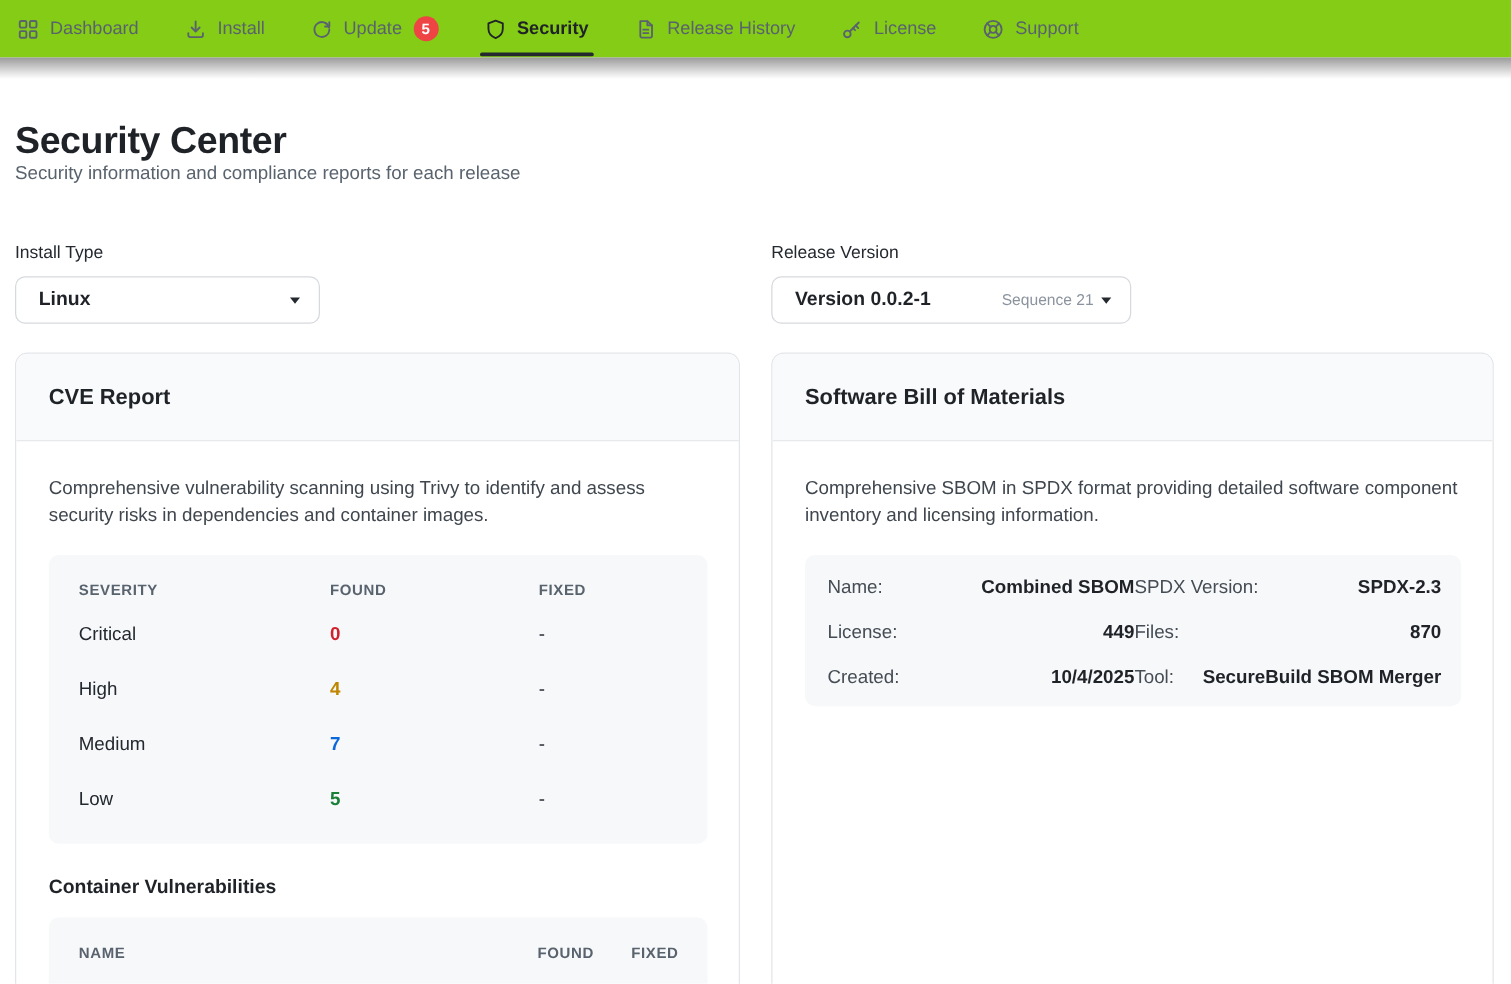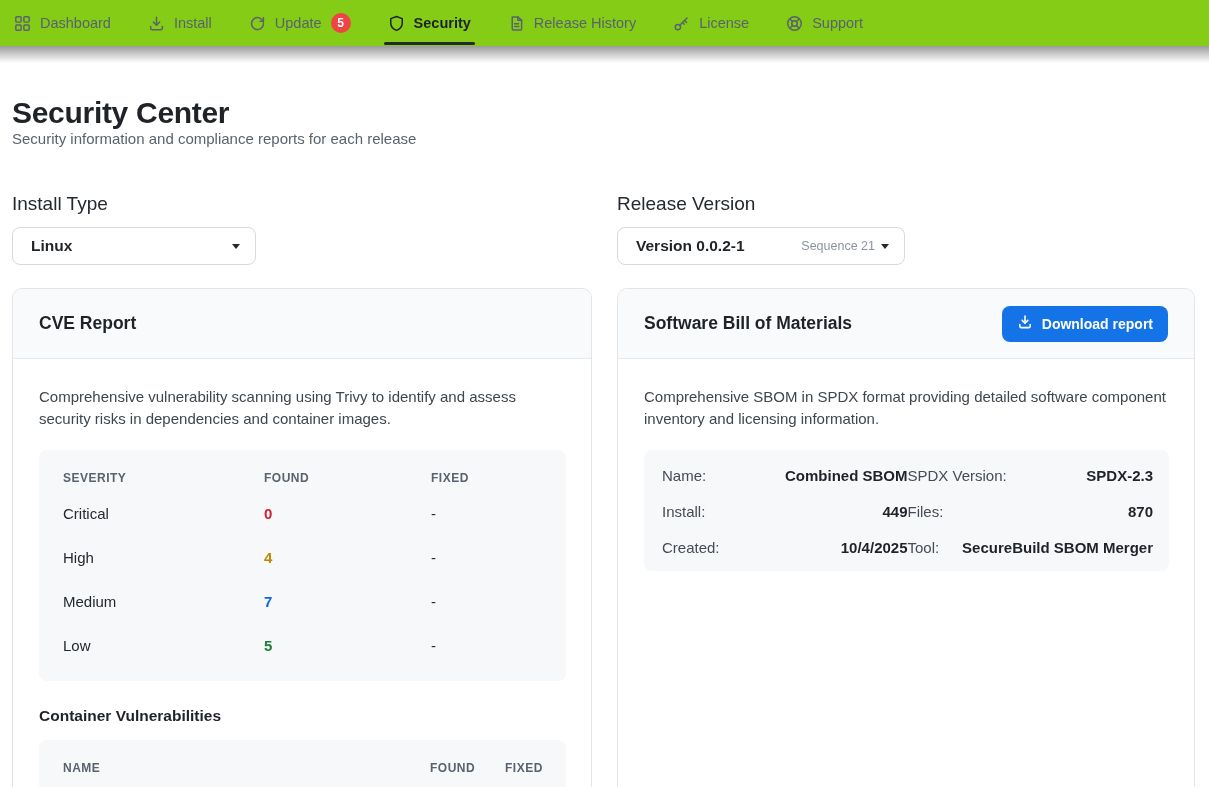--- a/index.html
+++ b/index.html
@@ -41,21 +41,21 @@
   }
 
   
   .main { padding: 0 14px 0 12px; }
   .page-title { margin-top: 33px; font-size: 30px; font-weight: 700; letter-spacing: -0.3px; color: #1f2328; }
   .page-subtitle { font-size: 15px; color: #59636e; }
 
   
   .columns { display: grid; grid-template-columns: 580px 578px; column-gap: 25px; }
   .filters { margin-top: 46px; }
-  .field-label { font-size: 19px; color: #24292f; }
+  .field-label { font-size: 14px; color: #24292f; }
   .select {
     margin-top: 12px; width: 244px; height: 38px;
     border: 1px solid #d6d9de; border-radius: 8px; background: #fff;
     display: flex; align-items: center; justify-content: space-between;
     padding: 0 15px 0 18px; cursor: pointer;
   }
   .select-value { font-size: 15.5px; font-weight: 700; color: #1f2328; }
   .select-right { display: flex; align-items: center; gap: 6px; }
   .select-meta { font-size: 12.5px; color: #8b949e; }
   .caret {
@@ -268,48 +268,38 @@
           <span>NAME</span>
           <span>FOUND</span>
           <span>FIXED</span>
         </div>
       </div>
     </section>
 
     <section class="card">
       <div class="card-header">
         <span class="card-title">Software Bill of Materials</span>
-        <button class="btn-primary">
-          <span class="nicon">
-            <svg width="16" height="16" viewBox="0 0 16 16">
-                <path d="M8 2v7"></path>
-                <path d="M5.2 6.4L8 9.2l2.8-2.8"></path>
-                <path d="M2.8 10.6v1.6a1.4 1.4 0 0 0 1.4 1.4h7.6a1.4 1.4 0 0 0 1.4-1.4v-1.6"></path>
-              </svg>
-          </span>
-          <span>Download report</span>
-        </button>
       </div>
       <div class="card-body">
         <p class="card-desc">Comprehensive SBOM in SPDX format providing detailed software component inventory and licensing information.</p>
 
         <div class="sbom-info">
           <div class="sbom-row">
             <div class="sbom-pair">
               <span class="sbom-label">Name:</span>
               <span class="sbom-value">Combined SBOM</span>
             </div>
             <div class="sbom-pair">
               <span class="sbom-label">SPDX Version:</span>
               <span class="sbom-value">SPDX-2.3</span>
             </div>
           </div>
           <div class="sbom-row">
             <div class="sbom-pair">
-              <span class="sbom-label">Install:</span>
+              <span class="sbom-label">License:</span>
               <span class="sbom-value">449</span>
             </div>
             <div class="sbom-pair">
               <span class="sbom-label">Files:</span>
               <span class="sbom-value">870</span>
             </div>
           </div>
           <div class="sbom-row">
             <div class="sbom-pair">
               <span class="sbom-label">Created:</span>

